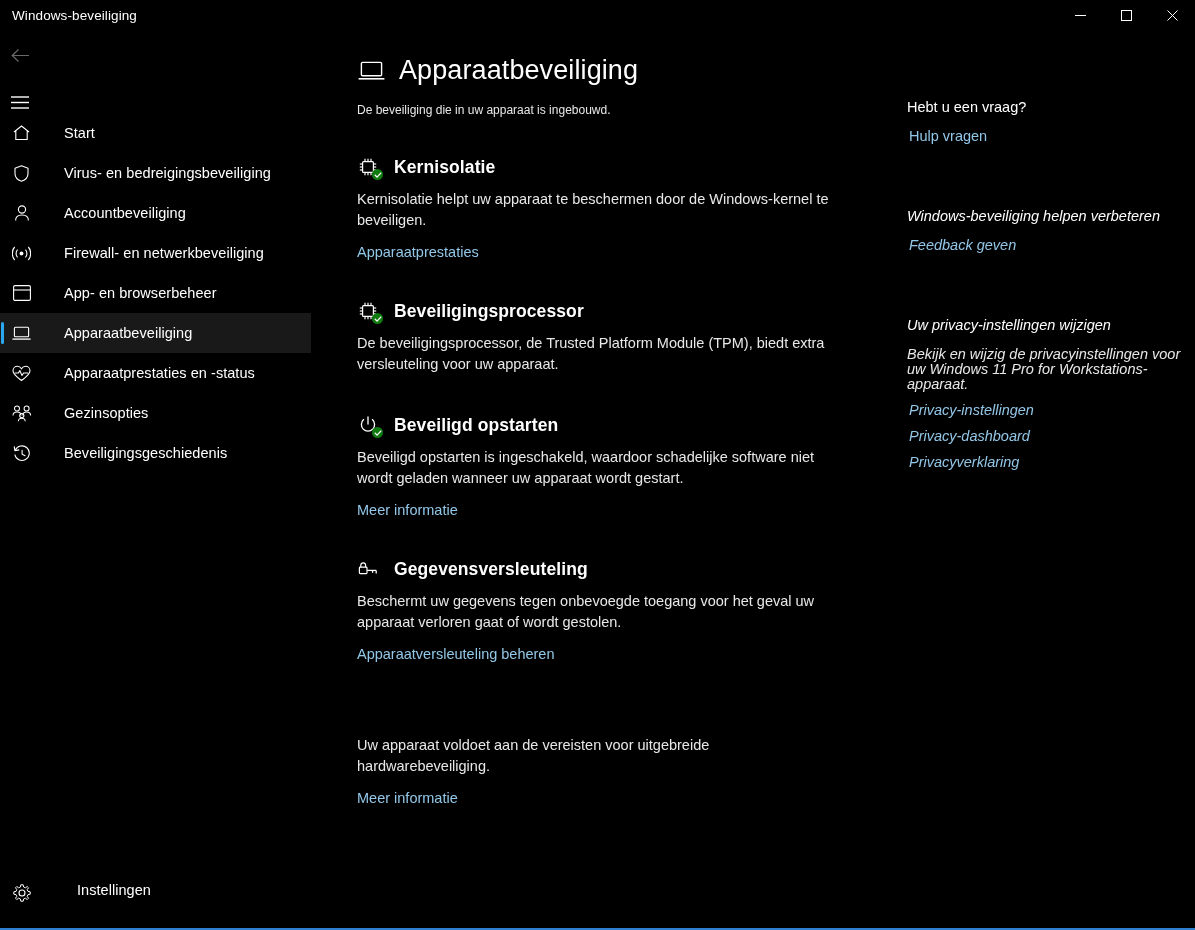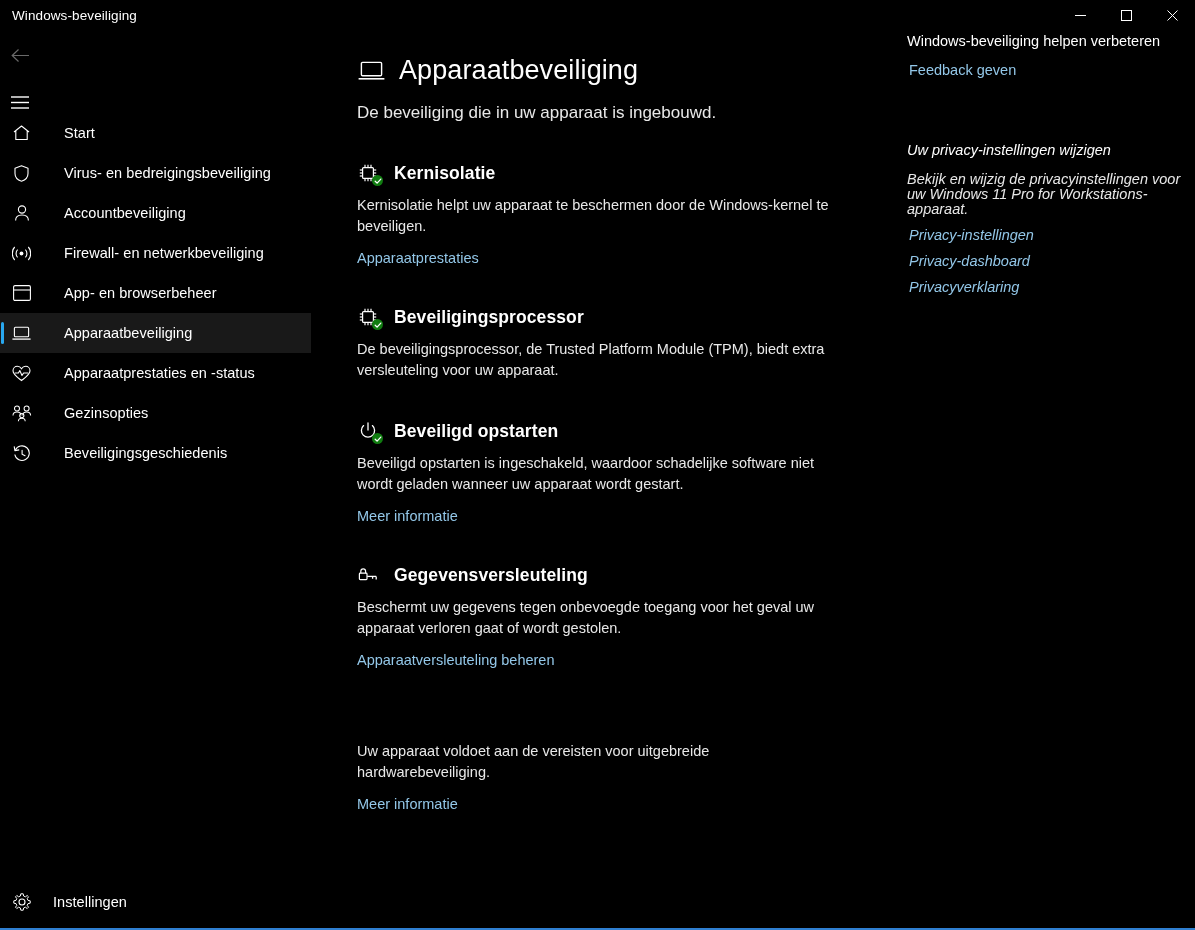--- a/index.html
+++ b/index.html
@@ -134,23 +134,24 @@
     letter-spacing: 0.05px;
   }
 
   .settings-item {
     position: absolute;
     bottom: 6px;
     left: 0;
     height: 40px;
     width: 311px;
     display: flex;
-    align-items: center;
+    align-items: flex-start;
     padding-left: 11px;
     cursor: default;
+    gap: 24px;
   }
 
   
   .main {
     position: absolute;
     top: 31px;
     left: 336px;
     width: 560px;
     height: 897px;
     padding-left: 21px;
@@ -168,21 +169,21 @@
   }
   .page-title {
     margin-left: 14px;
     font-size: 27px;
     font-weight: 400;
     color: #ffffff;
     letter-spacing: 0.1px;
   }
   .page-subtitle {
     margin-top: 17px;
-    font-size: 17px;
+    font-size: 12px;
     color: #e8e8e8;
   }
 
   .section { margin-top: 39px; }
   .section-head {
     display: flex;
     align-items: center;
   }
   .section-icon {
     position: relative;
@@ -538,20 +539,24 @@
 
     <div class="footer-note">
       <span>Uw apparaat voldoet aan de vereisten voor uitgebreide hardwarebeveiliging.</span>
     </div>
     <a class="link" href="#">Meer informatie</a>
 
   </main>
 
   <aside class="rightpanel">
 
+    <div class="rp-block rp-first">
+      <div class="rp-heading">Hebt u een vraag?</div>
+      <a class="rp-link" href="#">Hulp vragen</a>
+    </div>
 
     <div class="rp-block">
       <div class="rp-heading">Windows-beveiliging helpen verbeteren</div>
       <a class="rp-link" href="#">Feedback geven</a>
     </div>
 
     <div class="rp-block">
       <div class="rp-heading">Uw privacy-instellingen wijzigen</div>
       <div class="rp-body">Bekijk en wijzig de privacyinstellingen voor uw Windows 11 Pro for Workstations-apparaat.</div>
       <a class="rp-link" href="#">Privacy-instellingen</a>

